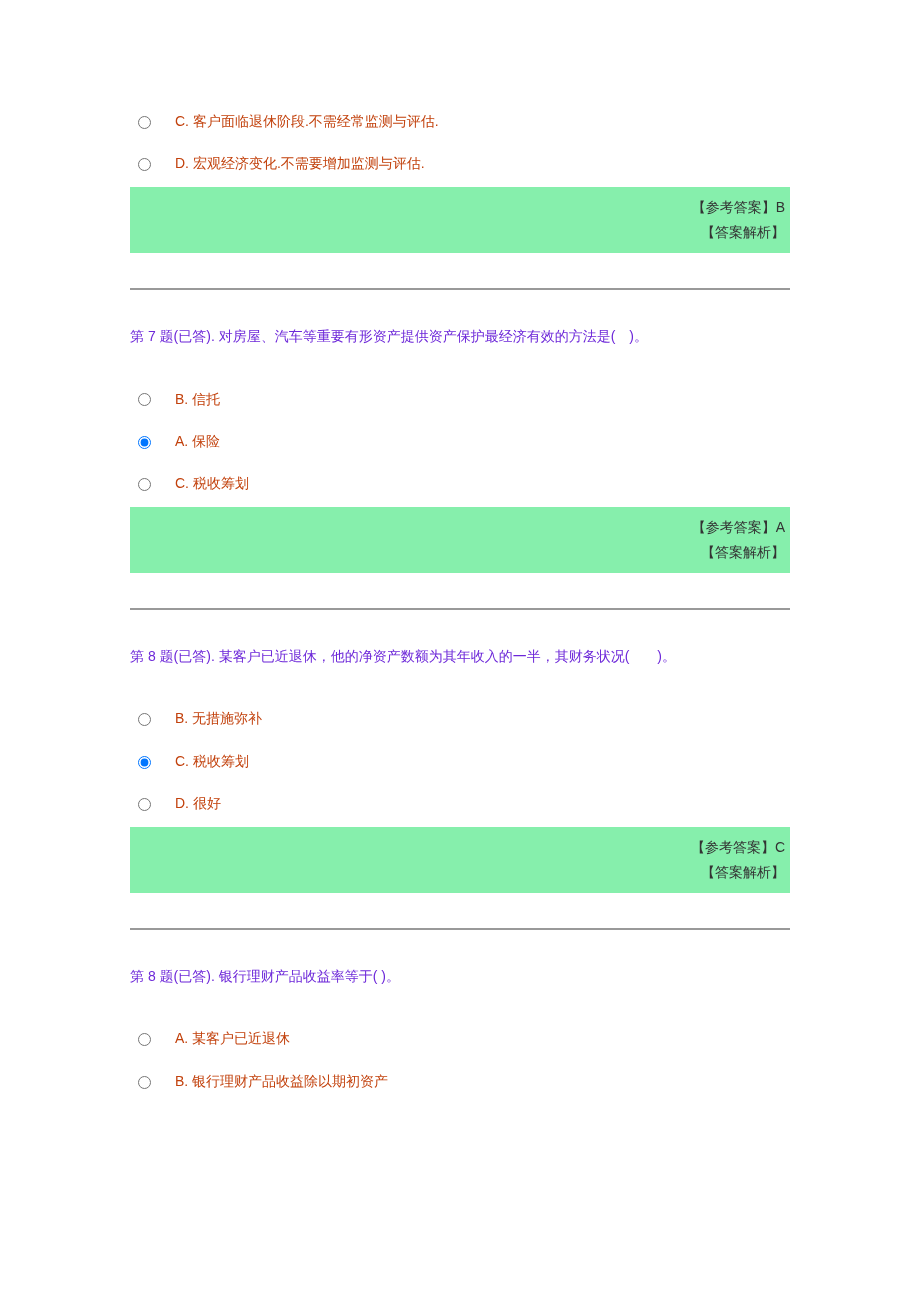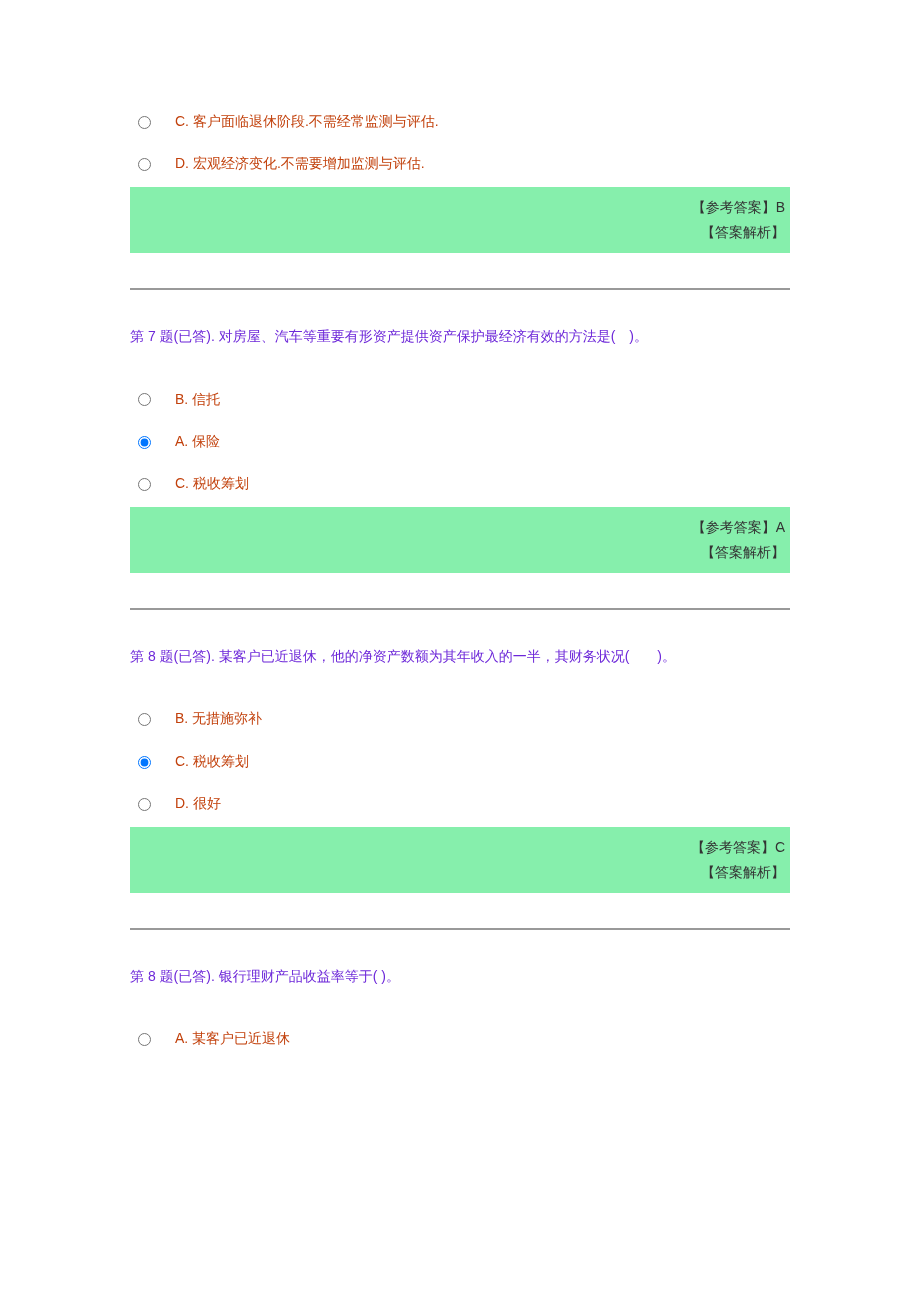--- a/index.html
+++ b/index.html
@@ -139,13 +139,19 @@
 <hr class="hr-divider">
 
 <div class="question-block">
   <div class="question-title">第 8 题(已答). 银行理财产品收益率等于(  )。</div>
   <div class="option-row">
     <div class="radio-wrapper">
       <input type="radio" name="q9" class="radio-btn" style="">
     </div>
     <div class="option-text">A. 某客户已近退休</div>
   </div>
+  <div class="option-row">
+    <div class="radio-wrapper">
+      <input type="radio" name="q9" class="radio-btn" style="">
+    </div>
+    <div class="option-text">B. 银行理财产品收益除以期初资产</div>
+  </div>
 </div>
 
 </body></html>

